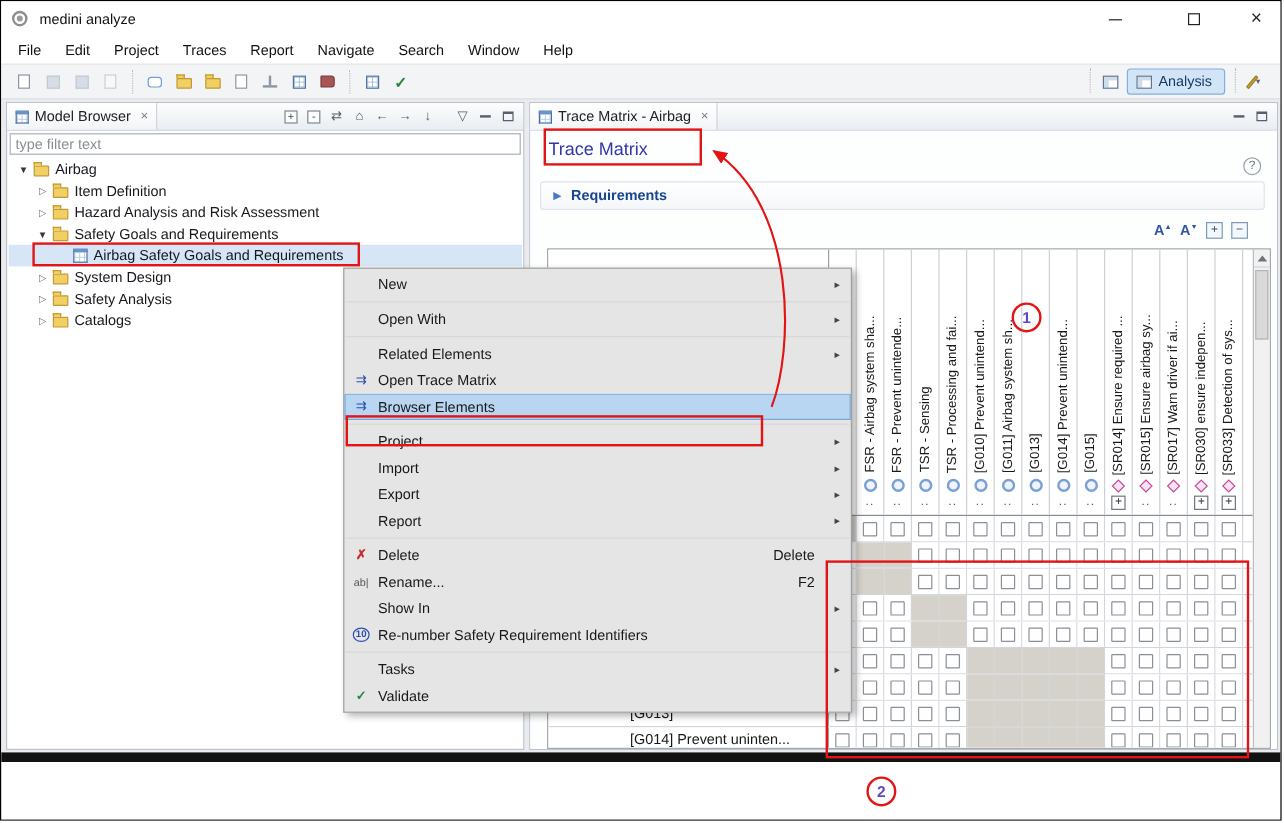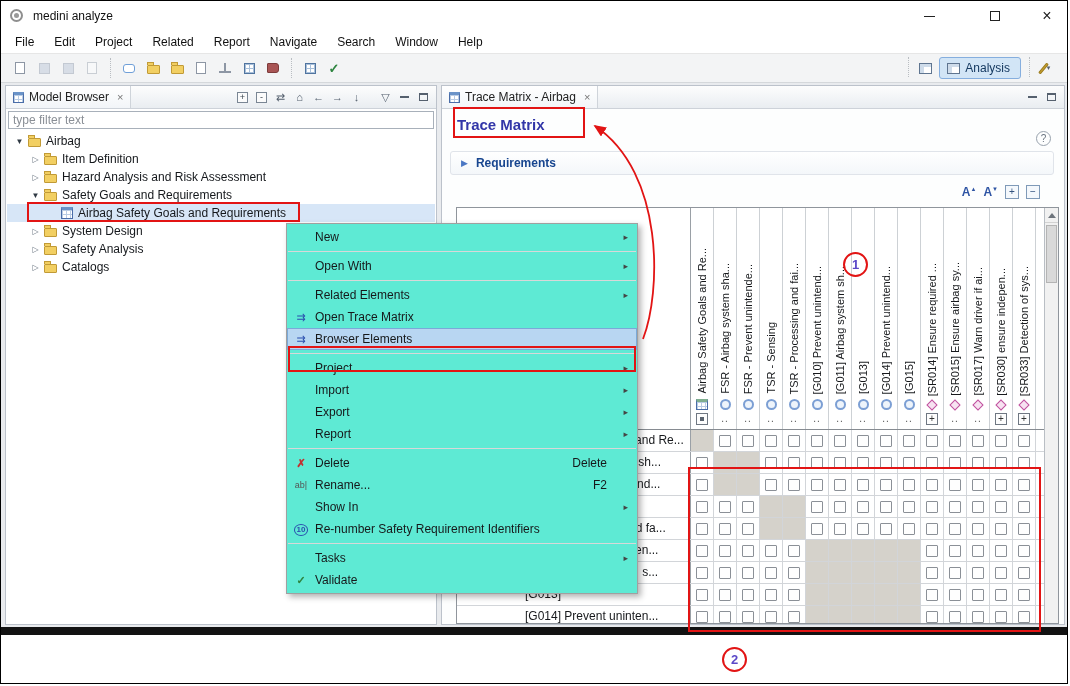--- a/index.html
+++ b/index.html
@@ -66,21 +66,21 @@
   .tree{position:absolute;left:1px;top:46px;right:1px;bottom:1px;overflow:hidden;background:#fff}
   .tree-row{height:18px;display:flex;align-items:center;font-size:12px;color:#15181c;white-space:nowrap}
   .tree-row.selected{background:#d7e6f7}
   .tw{width:13px;text-align:center;font-size:8px;color:#6b7682;flex:none}
   .tw.exp{color:#2f3943}
   .ticon{width:17px;display:flex;justify-content:center;flex:none;margin-right:3px}
   .icon-matrix{width:12px;height:12px;border:1px solid #4a6da8;border-top:3px solid #6a93c8;background-color:#fff;background-image:linear-gradient(#b9cce4 1px,transparent 1px),linear-gradient(90deg,#b9cce4 1px,transparent 1px);background-size:4px 4px}
 
   
   .rp-content{position:absolute;left:0;top:23px;right:0;bottom:0;background:#fdfefe}
-  .tm-title{position:absolute;left:15px;top:7px;font-size:15px;font-weight:bold;color:#3236a8}
+  .tm-title{position:absolute;left:15px;top:7px;font-size:15px;font-weight:normal;color:#3236a8}
   .help-circle{position:absolute;right:13px;top:22px;width:15px;height:15px;border:1px solid #98a2ad;border-radius:50%;color:#6a7480;font-size:10px;line-height:13px;text-align:center}
   .config-bar{position:absolute;left:8px;top:42px;right:10px;height:24px;border:1px solid #e0e4ea;border-radius:3px;background:linear-gradient(#ffffff,#f4f7fa);display:flex;align-items:center;gap:8px;padding-left:10px}
   .config-twistie{color:#4a77c4;font-size:9px}
   .config-label{font-size:12px;font-weight:bold;color:#17458f}
   .mx-tools{position:absolute;top:76px;right:24px;display:flex;gap:7px;align-items:center}
   .mx-tool-a{font-size:12px;font-weight:bold;color:#2f55a4}
   .mx-tool-a .sup{font-size:6px;vertical-align:super;color:#2f55a4}
   .mx-tool-box{width:14px;height:14px;border:1px solid #7f9ab8;background:#f4f8fc;font-size:10px;line-height:12px;color:#32527e;text-align:center}
 
   .matrix{position:absolute;left:14px;top:98px;width:603px;bottom:0;border:1px solid #8f959c;background:#fff}
@@ -103,21 +103,21 @@
   .mx-rowlabel{width:234px;flex:none;border-right:1px solid #9aa0a6;font-size:12px;color:#17191c;line-height:21px;padding-left:68px;white-space:nowrap;overflow:hidden}
   .mx-cell{width:23px;flex:none;border-right:1px solid #d2d5d9;display:flex;align-items:center;justify-content:center;background:#fff}
   .mx-cell.gray{background:#d5d2cb}
   .mx-check{width:12px;height:12px;border:1px solid #8b9097;background:#fefefe;border-radius:1px}
   .mx-scroll{position:absolute;top:0;right:0;bottom:0;width:14px;border-left:1px solid #b9bec4;background:#f1f1f1}
   .mx-scroll-up{height:15px;border-bottom:1px solid #d2d2d2;display:flex;align-items:center;justify-content:center}
   .mx-scroll-up::before{content:"";border-left:4px solid transparent;border-right:4px solid transparent;border-bottom:5px solid #6d747c}
   .mx-scroll-thumb{position:absolute;left:1px;right:1px;top:17px;height:58px;background:#d9d9d9;border:1px solid #b4b4b4}
 
   
-  .context-menu{position:absolute;left:285px;top:222px;width:352px;background:#5eead4;border:1px solid #a0a0a0;box-shadow:3px 3px 6px rgba(0,0,0,.3);padding:2px 0;z-index:30}
+  .context-menu{position:absolute;left:285px;top:222px;width:424px;background:#e5e5e5;border:1px solid #a0a0a0;box-shadow:3px 3px 6px rgba(0,0,0,.3);padding:2px 0;z-index:30}
   .cm-item{height:22px;display:flex;align-items:center;position:relative;padding-left:28px;font-size:12px;color:#16181a}
   .cm-item.hl{background:#b8d6f2;box-shadow:inset 0 0 0 1px #7aa9d8}
   .cm-icon{position:absolute;left:6px;width:16px;text-align:center;font-size:11px;line-height:1}
   .mi-trace{color:#2b4fae}
   .mi-delete{color:#c23030;font-weight:bold}
   .mi-rename{color:#555;font-size:9px}
   .mi-validate{color:#2e8540;font-weight:bold}
   .ic-renum{display:inline-block;font-size:8px;font-weight:bold;color:#2b4fae;border:1px solid #2b4fae;border-radius:50%;padding:1px 2px;line-height:8px}
   .cm-shortcut{position:absolute;right:30px;font-size:12px;color:#16181a}
   .cm-arrow{position:absolute;right:9px;font-size:9px;color:#444}
@@ -149,21 +149,21 @@
     <div class="win-btn btn-max">
         <span class="glyph-max"></span>
       </div>
     <div class="win-btn btn-close">×</div>
   </div>
 
   <div class="menubar" id="menubar">
       <div class="menubar-item">File</div>
       <div class="menubar-item">Edit</div>
       <div class="menubar-item">Project</div>
-      <div class="menubar-item">Related</div>
+      <div class="menubar-item">Traces</div>
       <div class="menubar-item">Report</div>
       <div class="menubar-item">Navigate</div>
       <div class="menubar-item">Search</div>
       <div class="menubar-item">Window</div>
       <div class="menubar-item">Help</div>
     </div>
 
   <div class="toolbar">
     <div class="tb-left" id="toolbar-groups">
         <div class="tb-btn">

